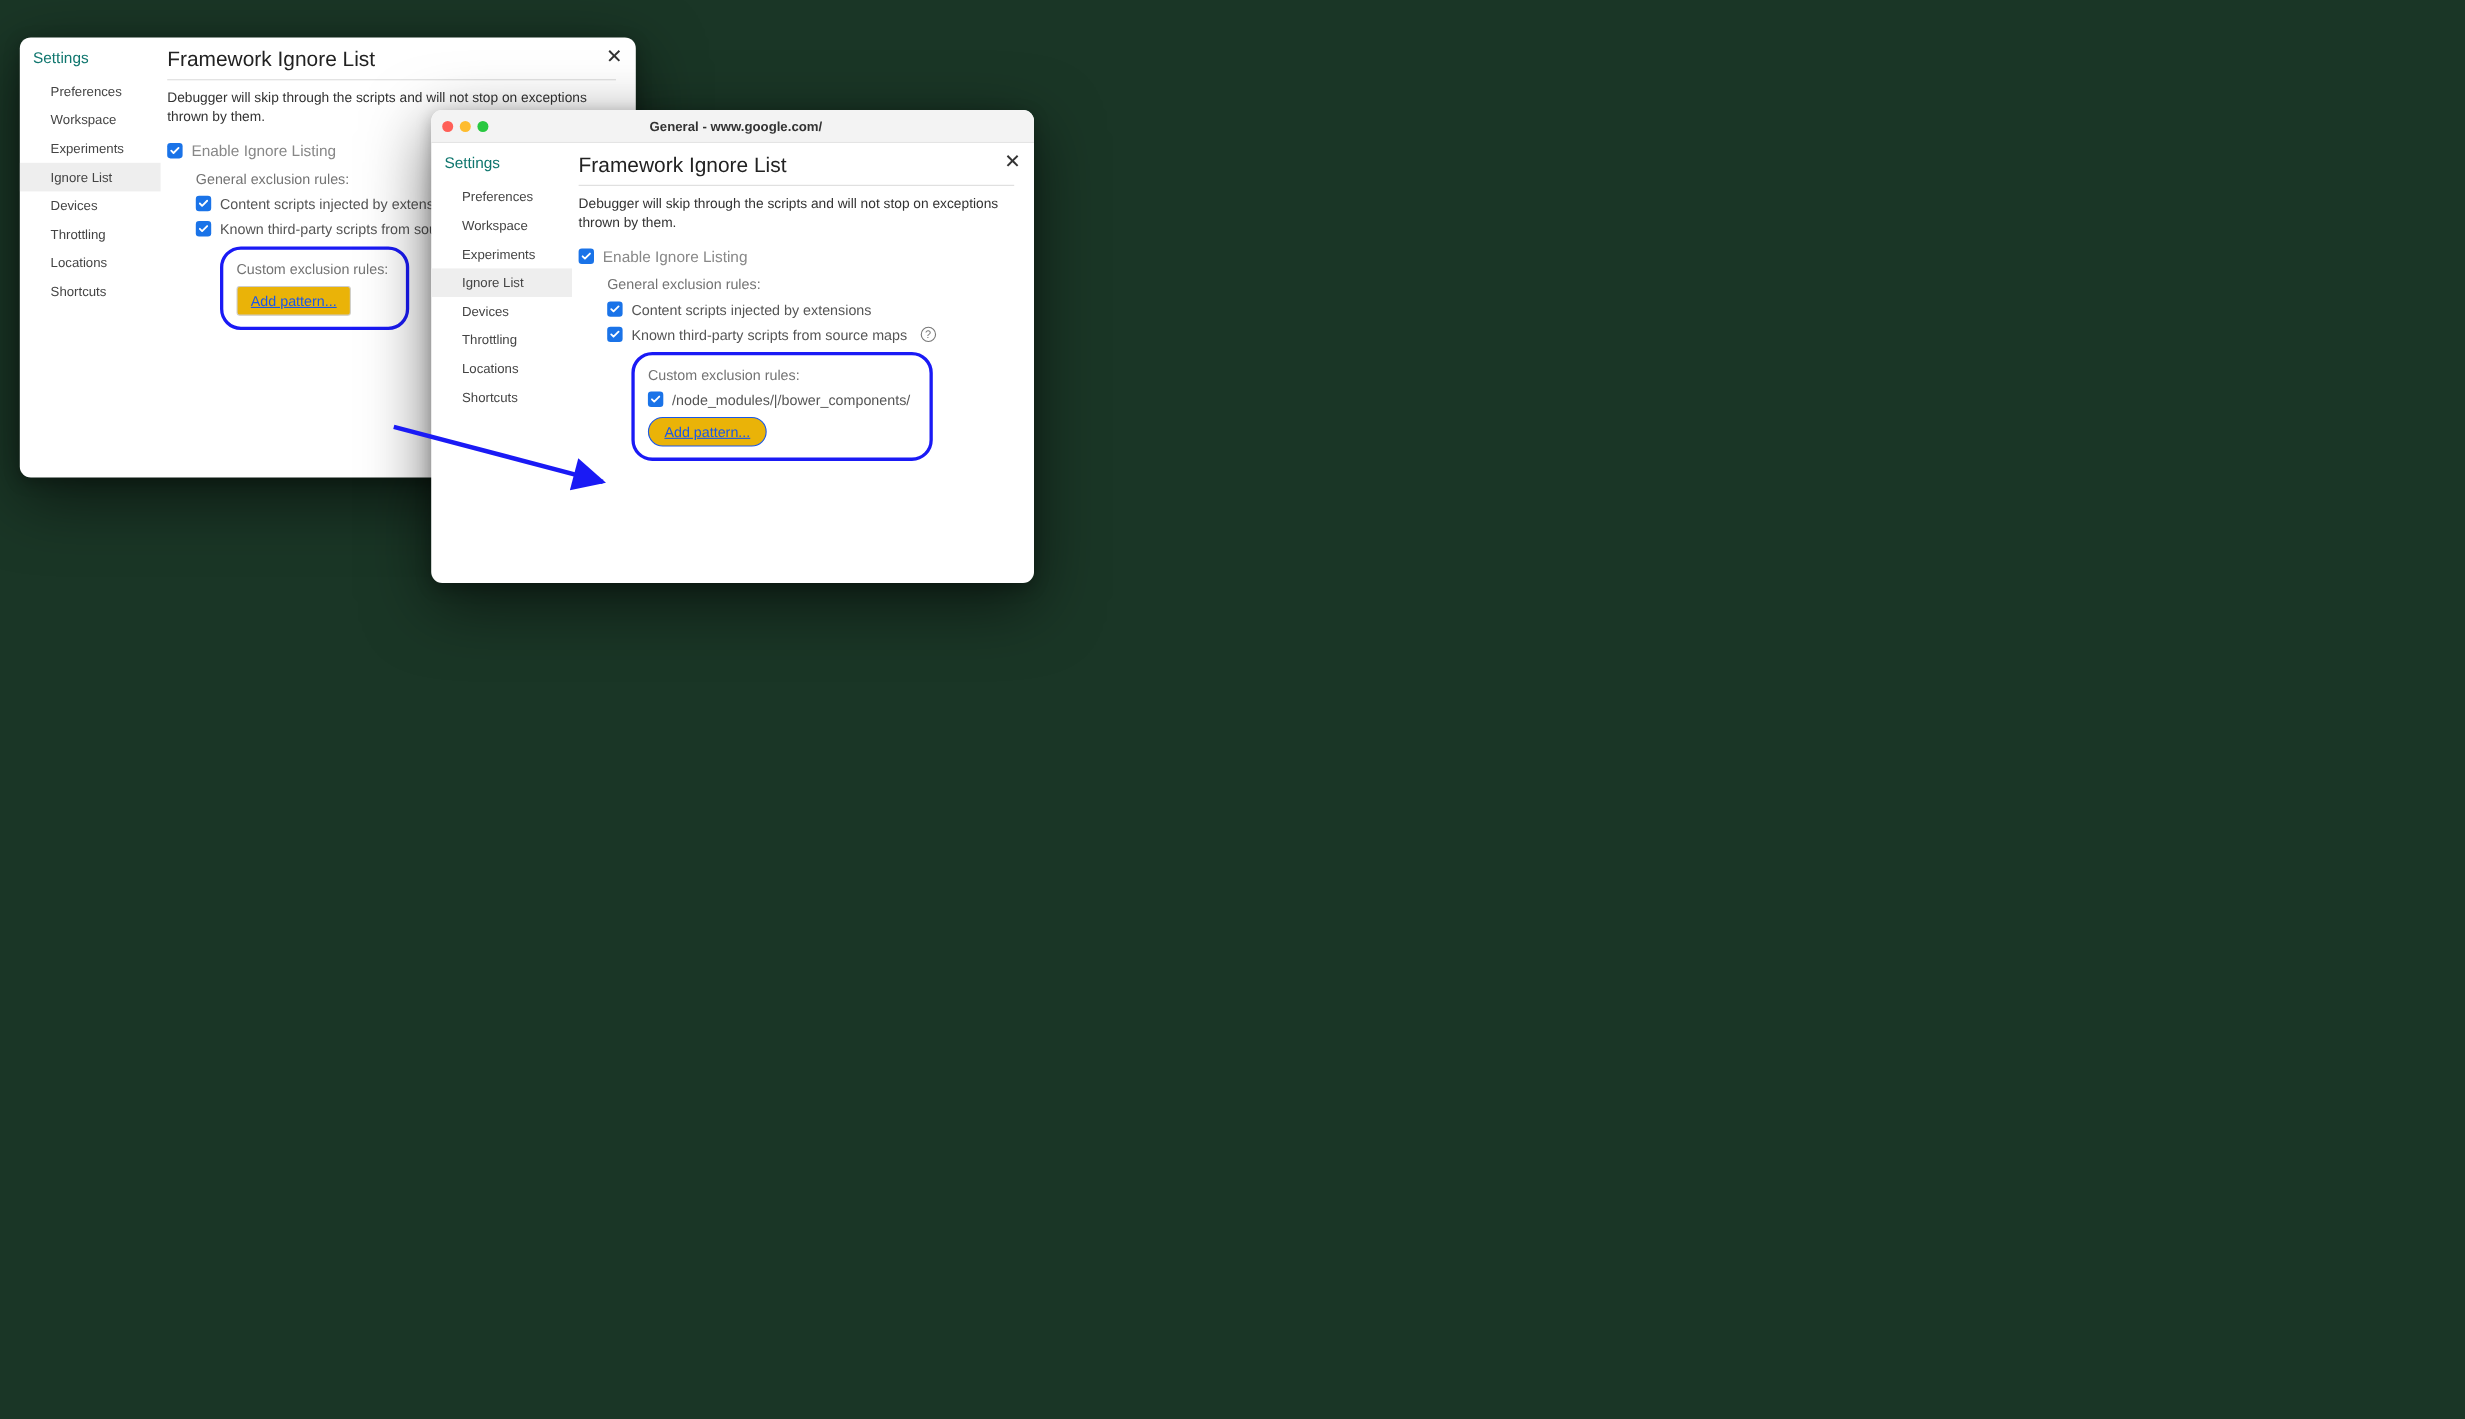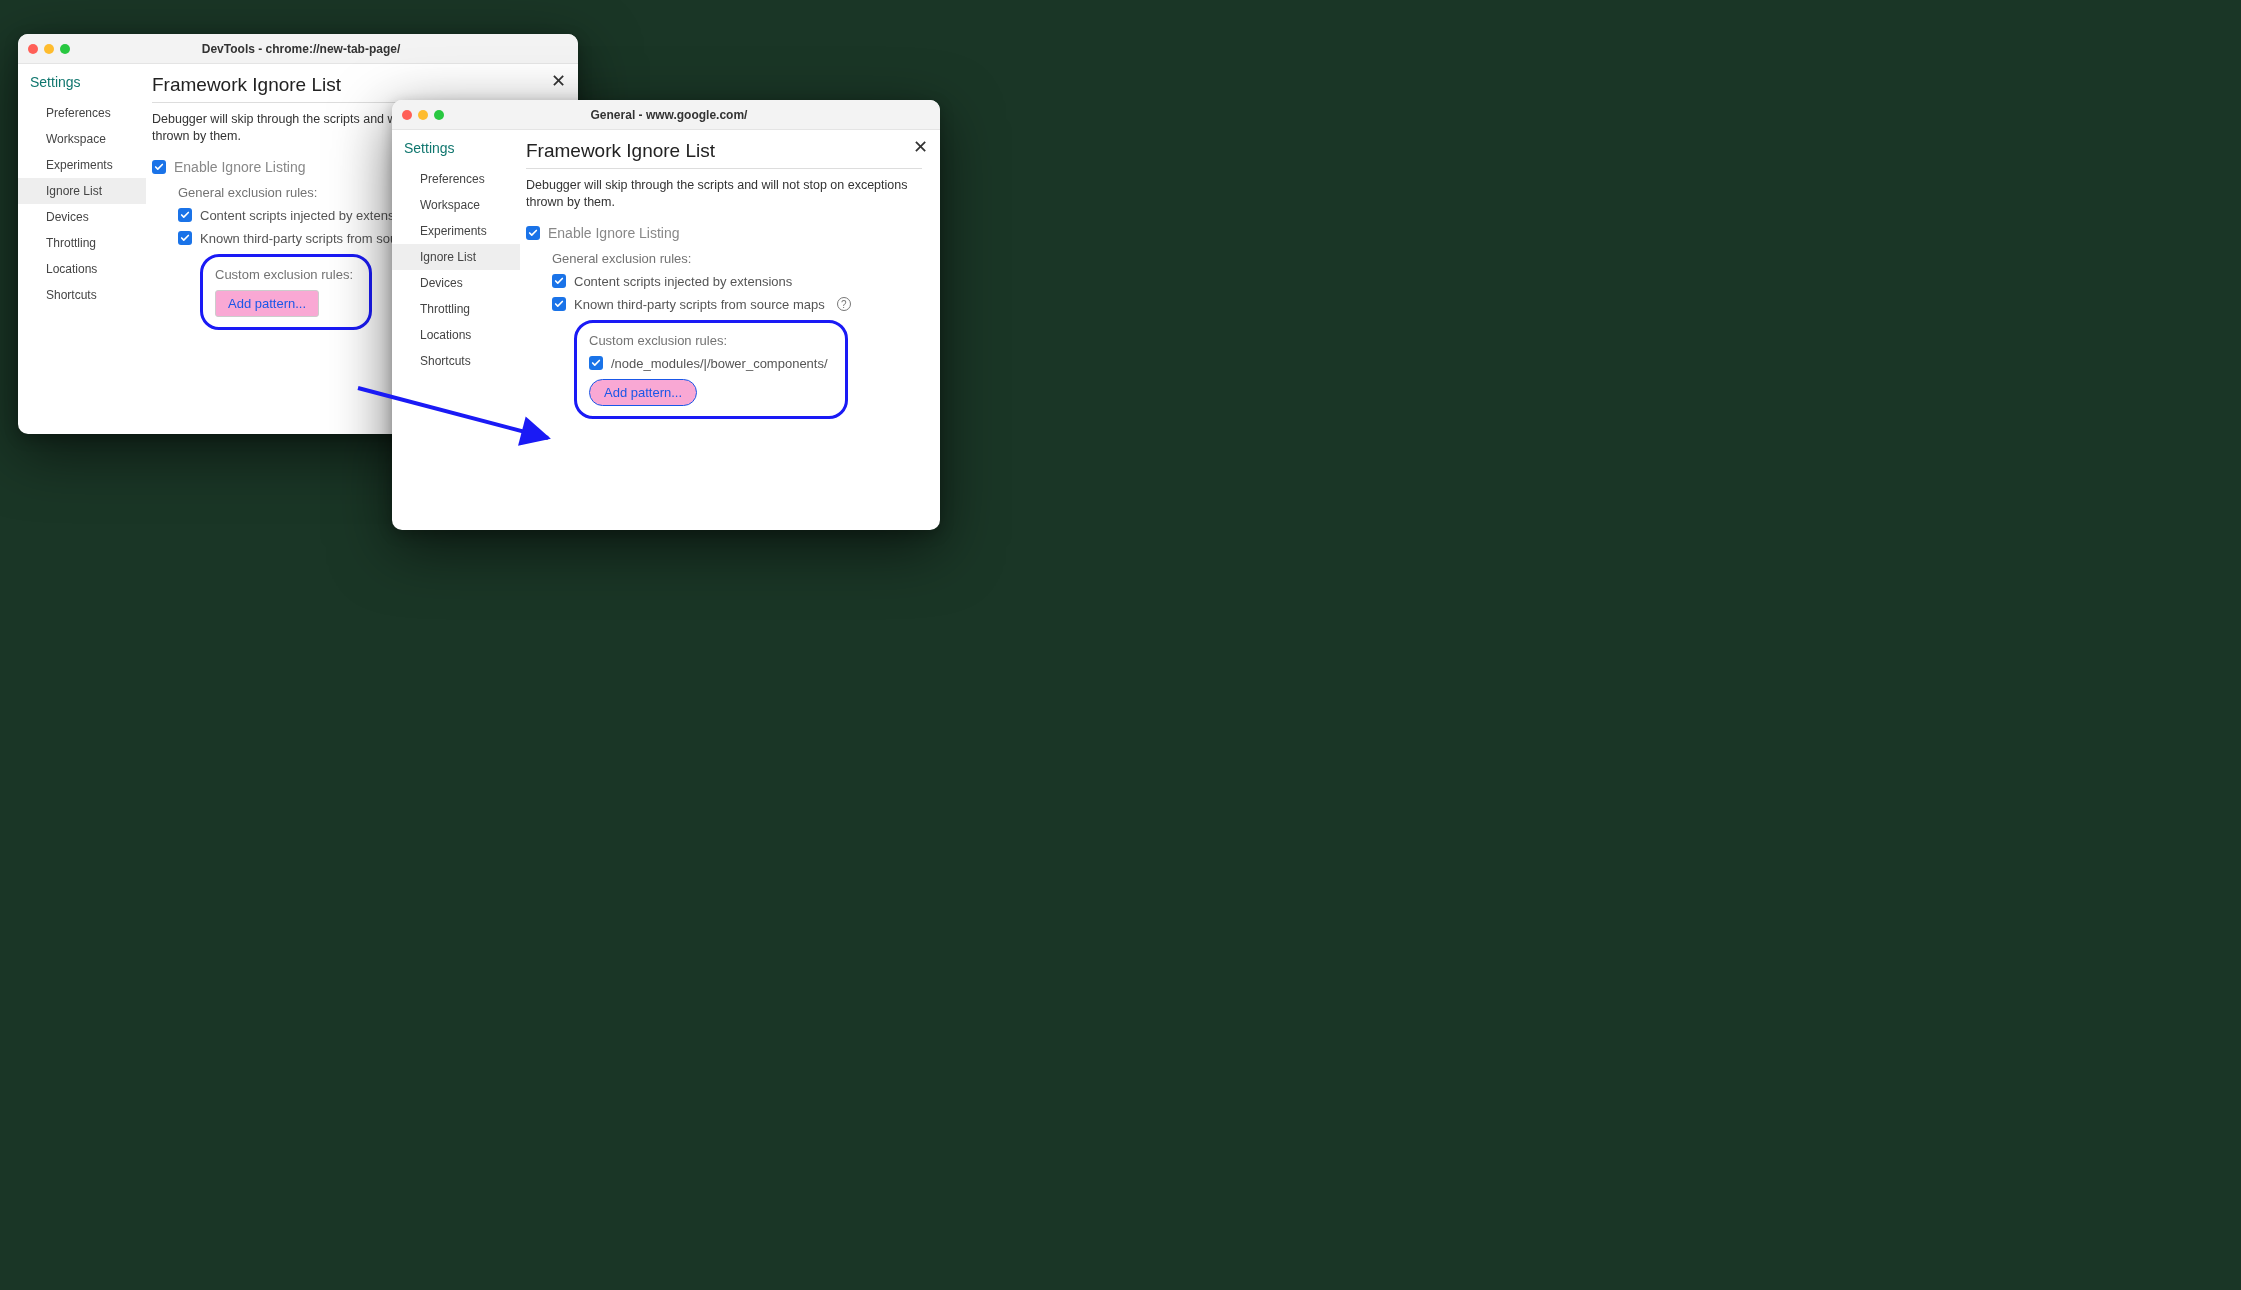--- a/index.html
+++ b/index.html
@@ -140,22 +140,23 @@
     margin-left: 4px;
   }
 
   .btn {
     display: inline-block;
     padding: 5px 12px;
     border: 1px solid #ccc;
     border-radius: 3px;
     font-size: 13px;
     color: #1a57e8;
-    background: #f9a8d4;
+    background: #eab308;
     cursor: pointer;
+    text-decoration: underline;
   }
   .btn.pill {
     border: 1.8px solid #1a57e8;
     border-radius: 16px;
     color: #1a57e8;
     font-weight: 500;
     padding: 5px 14px;
   }
 
   .hi-box {
@@ -170,28 +171,20 @@
     position: absolute;
     pointer-events: none;
     z-index: 50;
     overflow: visible;
   }
 </style>
 </head>
 <body>
 
 <div class="window win1">
-  <div class="titlebar">
-    <div class="traffic">
-      <span class="tl red"></span>
-      <span class="tl yellow"></span>
-      <span class="tl green"></span>
-    </div>
-    <div class="title-text">DevTools - chrome://new-tab-page/</div>
-  </div>
   <div class="body">
     <div class="sidebar">
       <div class="sidebar-title">Settings</div>
       <div class="sidebar-item">Preferences</div>
       <div class="sidebar-item">Workspace</div>
       <div class="sidebar-item">Experiments</div>
       <div class="sidebar-item active">Ignore List</div>
       <div class="sidebar-item">Devices</div>
       <div class="sidebar-item">Throttling</div>
       <div class="sidebar-item">Locations</div>

